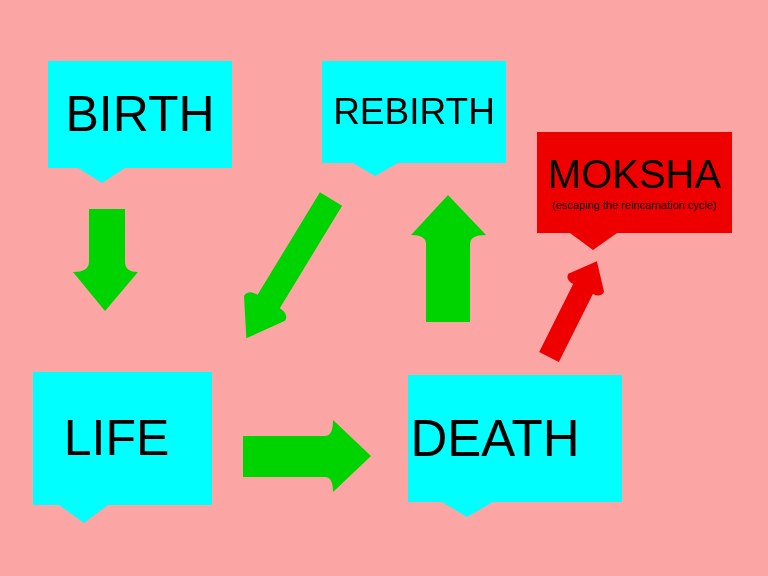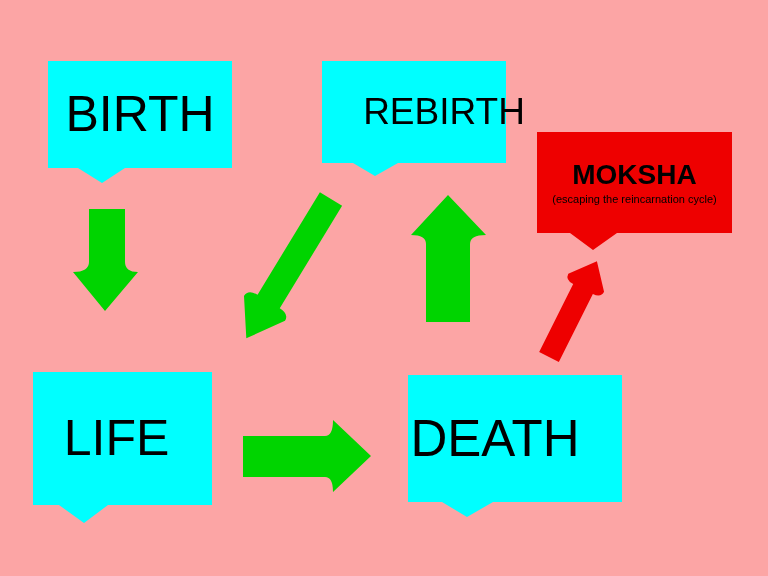--- a/index.html
+++ b/index.html
@@ -27,25 +27,25 @@
     justify-content: center;
     color: #000000;
     text-align: center;
     line-height: 1.05;
     white-space: nowrap;
   }
   .node-label.col {
     flex-direction: column;
   }
   .label-birth   { left: 48px;  top: 61px;  width: 184px; height: 107px; font-size: 50px; }
-  .label-rebirth { left: 322px; top: 61px;  width: 184px; height: 102px; font-size: 37px; padding-left: 30px; }
+  .label-rebirth { left: 322px; top: 61px;  width: 184px; height: 102px; font-size: 37px; }
   .label-moksha  { left: 537px; top: 132px; width: 195px; height: 101px; }
   .label-life    { left: 33px;  top: 372px; width: 167px; height: 133px; font-size: 50px; }
   .label-death   { left: 408px; top: 375px; width: 174px; height: 127px; font-size: 51px; }
-  .moksha-main { font-size: 28px; font-weight: bold; }
+  .moksha-main { font-size: 40px; }
   .moksha-sub  { font-size: 11px; margin-top: 5px; }
 </style>
 </head>
 <body>
 
 <div class="stage">
 
   <svg class="diagram-svg" width="768" height="576" viewBox="0 0 768 576">
 
     <path d="M48,61 H232 V168 H125 L102,183 L78,168 H48 Z" fill="#00ffff"></path>

